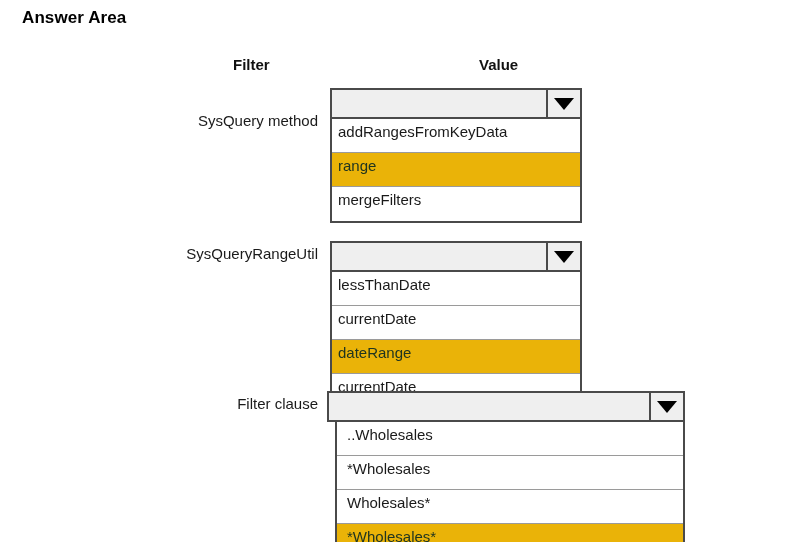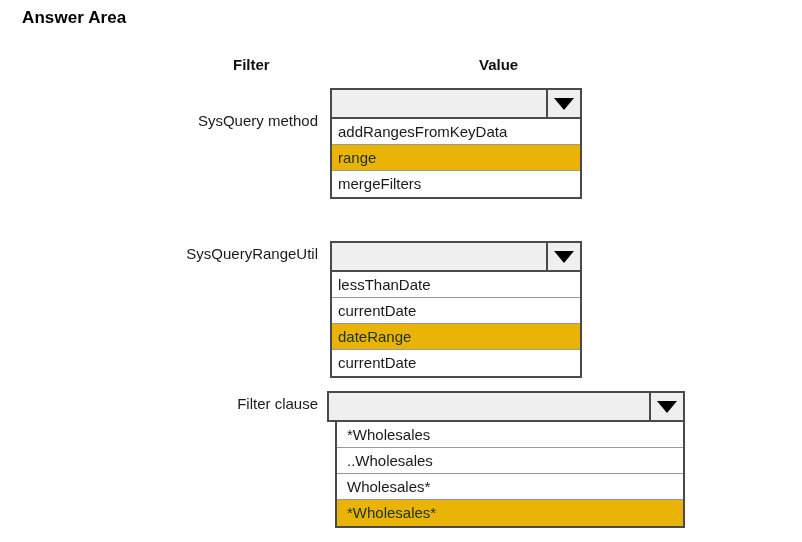--- a/index.html
+++ b/index.html
@@ -79,21 +79,21 @@
     box-sizing: border-box;
     border: 2px solid #4a4a4a;
     border-top: none;
     background: #ffffff;
   }
   .combo-list.indented {
     margin-left: 8px;
   }
   .combo-item {
     box-sizing: border-box;
-    height: 26px;
+    height: 34px;
     line-height: 26px;
     padding-left: 6px;
     font-size: 15px;
     color: #1a1a1a;
     background: #ffffff;
     border-bottom: 1px solid #9a9a9a;
     white-space: nowrap;
     overflow: hidden;
   }
   .combo-item:last-child { border-bottom: none; }
@@ -154,18 +154,18 @@
 <div class="combo" style="left:327px; top:391px; width:358px;">
   <div class="combo-head">
     <div class="combo-field"></div>
     <div class="combo-arrow">
       <svg width="20" height="12" viewBox="0 0 20 12" aria-hidden="true">
         <polygon points="0,0 20,0 10,12" fill="#000000"></polygon>
       </svg>
     </div>
   </div>
   <div class="combo-list indented">
+    <div class="combo-item">..Wholesales</div>
     <div class="combo-item">*Wholesales</div>
-    <div class="combo-item">..Wholesales</div>
     <div class="combo-item">Wholesales*</div>
     <div class="combo-item selected">*Wholesales*</div>
   </div>
 </div>
 
 </body></html>

